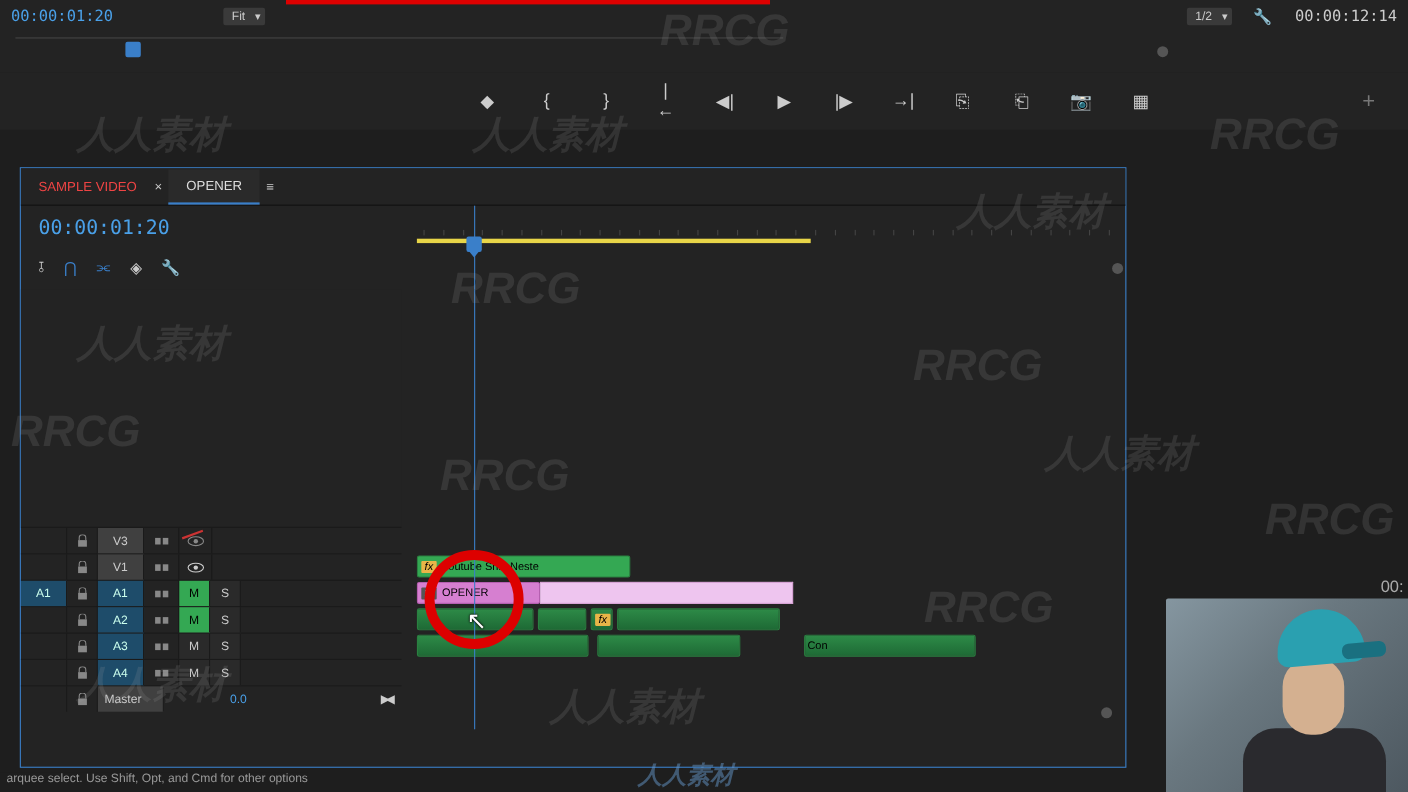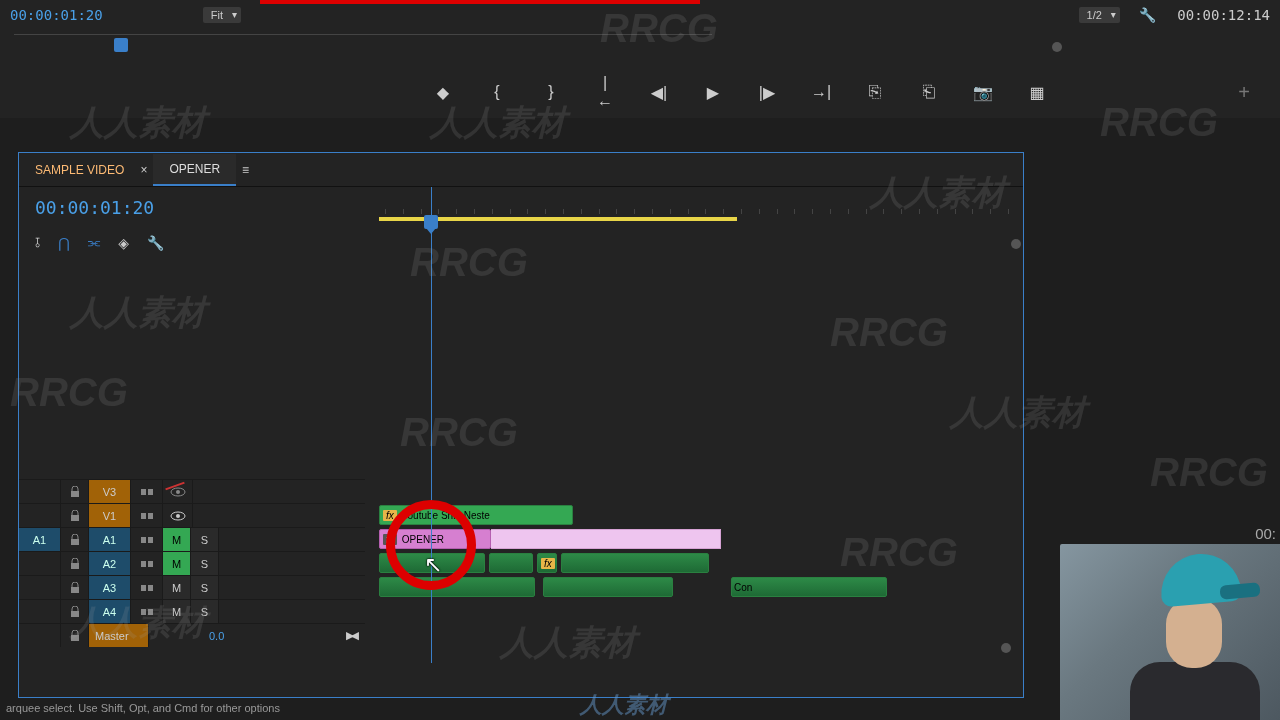--- a/index.html
+++ b/index.html
@@ -17,21 +17,21 @@
   .brush-ruler { position: absolute; left: 14px; top: 4px; width: 698px; height: 24px; border-top: 1px solid #444; }
   .brush-handle-left { position: absolute; left: 114px; top: 8px; width: 14px; height: 14px; background: #3a7fc9; border-radius: 2px; }
 
   .transport-row { display: flex; align-items: center; justify-content: center; gap: 34px; height: 52px; background: #232323; position: relative; padding-left: 200px; }
   .transport-row .tbtn { color: #ccc; font-size: 16px; cursor: pointer; width: 20px; text-align: center; }
   .plus-btn { position: absolute; right: 30px; color: #777; font-size: 20px; }
 
   .panel { position: absolute; left: 18px; top: 152px; width: 1006px; height: 546px; border: 1px solid #3a7fc9; background: #232323; }
 
   .tab-row { display: flex; align-items: center; height: 34px; background: #232323; border-bottom: 1px solid #111; font-size: 12px; }
-  .tab { padding: 8px 16px; color: #fdba74; cursor: pointer; }
+  .tab { padding: 8px 16px; color: #ef4444; cursor: pointer; }
   .tab.active { color: #ddd; background: #2a2a2a; border-bottom: 2px solid #3a7fc9; }
   .tab-close { margin-right: 6px; }
   .tab-menu { margin-left: 6px; }
 
   .seq-header { display: flex; height: 76px; }
   .seq-left { width: 346px; padding: 10px 16px; }
   .seq-time { color: #4aa0e8; font-family: monospace; font-size: 18px; margin-bottom: 16px; }
   .seq-tools { display: flex; gap: 18px; align-items: center; }
   .seq-tools .tool { color: #ccc; font-size: 14px; cursor: pointer; }
   .seq-tools .tool.blue { color: #3a7fc9; }
@@ -52,21 +52,21 @@
   .tracks-area { position: relative; height: 400px; }
   .track-header-col { position: absolute; left: 0; top: 0; width: 346px; }
   .track-content-col { position: absolute; left: 346px; right: 10px; top: 0; bottom: 0; }
 
   .track-row { display: flex; align-items: center; height: 24px; font-size: 11px; color: #ccc; border-top: 1px solid #1a1a1a; }
   .track-row.filler { height: 216px; border: none; background: #232323; }
   .tr-cell { display: flex; align-items: center; justify-content: center; height: 100%; border-right: 1px solid #1a1a1a; }
   .tr-source { width: 42px; background: #1e4c6a; color: #cfe; cursor: pointer; }
   .tr-source.blank { background: transparent; }
   .tr-lock { width: 28px; cursor: pointer; }
-  .tr-name { width: 42px; background: #a16207; cursor: pointer; }
+  .tr-name { width: 42px; background: #404040; cursor: pointer; }
   .tr-name.sel { background: #1e4c6a; color: #cfe; }
   .tr-sync { width: 32px; cursor: pointer; }
   .tr-ms { width: 28px; background: #2a2a2a; cursor: pointer; }
   .tr-ms.on { background: #34a853; color: #000; }
   .tr-eye { width: 30px; cursor: pointer; }
   .track-row.master .tr-name { width: 100px; text-align: center; padding-left: 4px; }
   .track-row.master .zero { color: #4aa0e8; margin-left: 60px; }
   .track-row.master .handles { margin-left: auto; margin-right: 10px; letter-spacing: -4px; }
 
   .lock-svg { width: 12px; height: 12px; }

